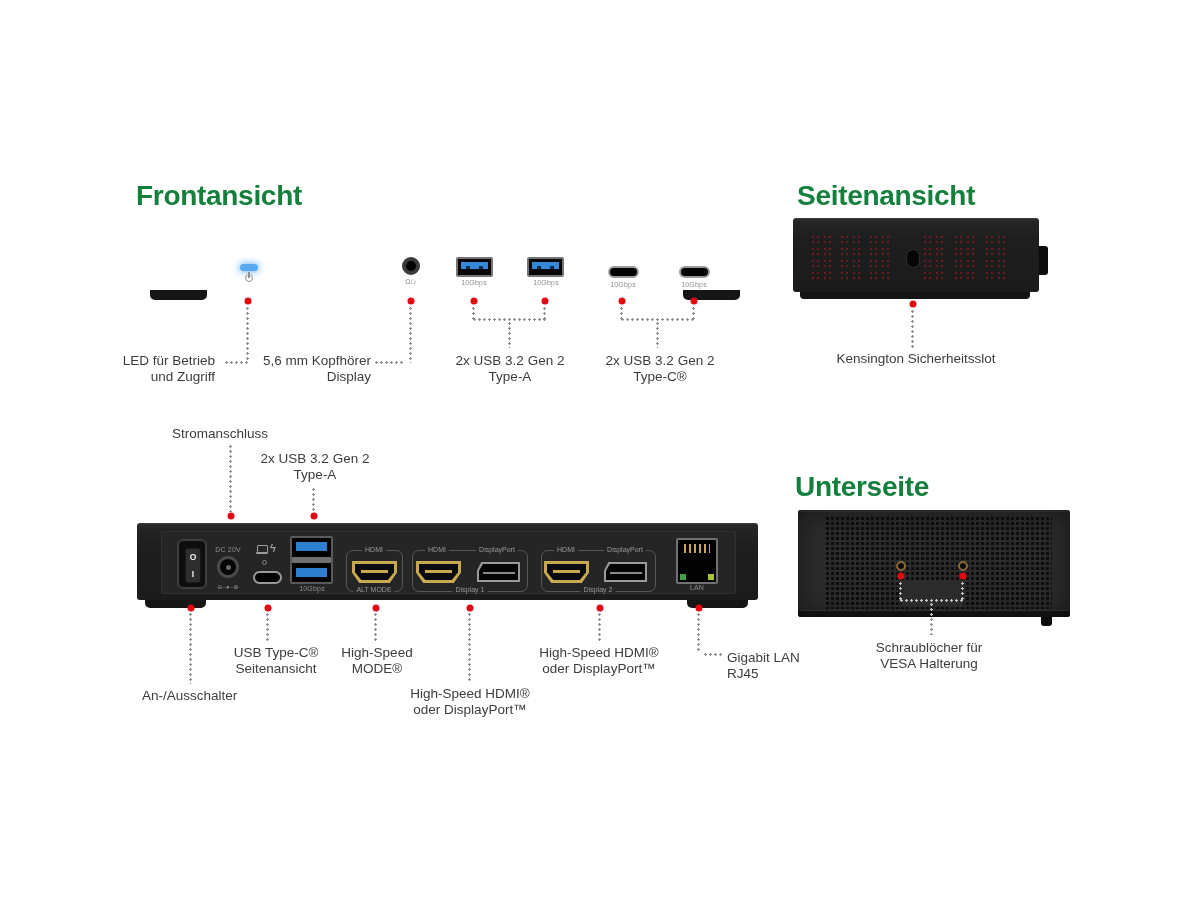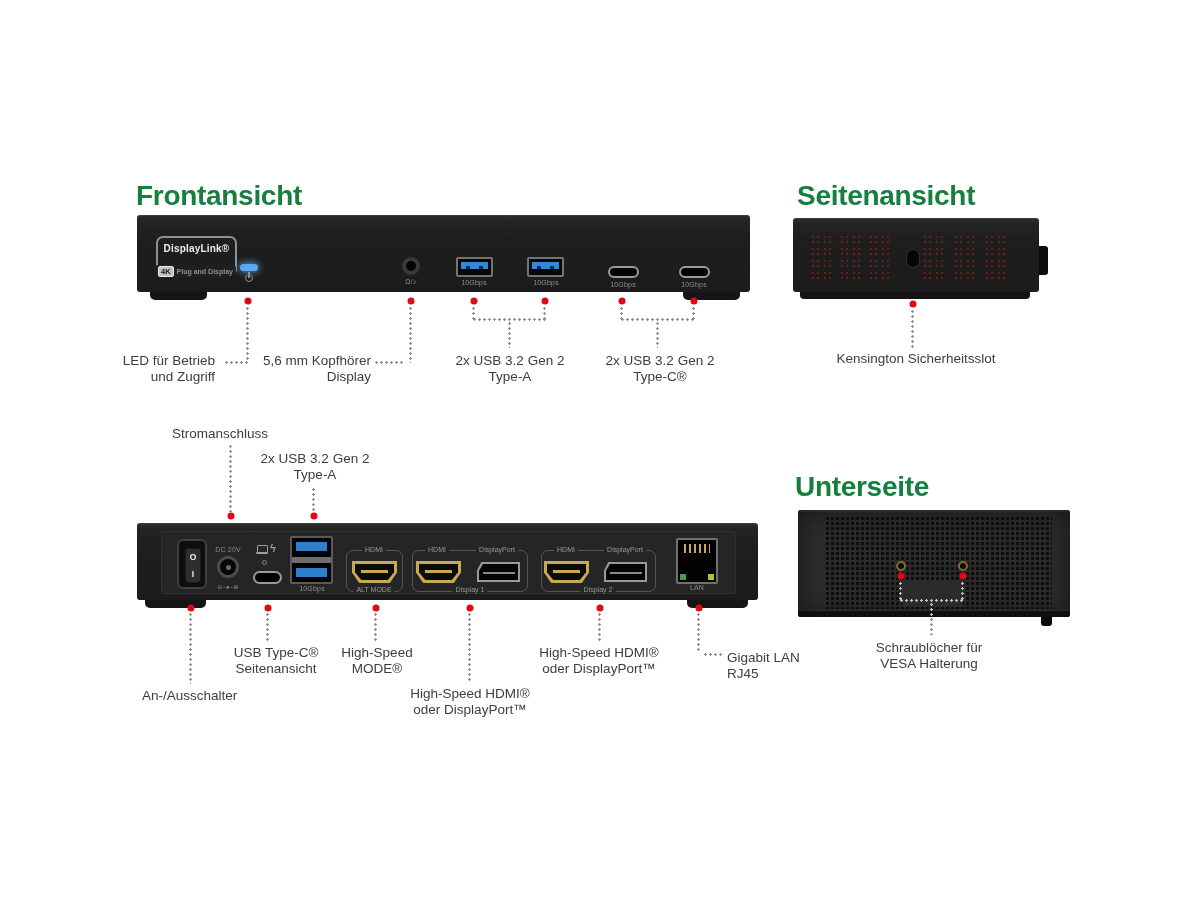--- a/index.html
+++ b/index.html
@@ -81,29 +81,20 @@
 </head>
 <body>
 
 <div id="canvas">
 
   <div class="vt" style="left:136px;top:181px">Frontansicht</div>
 
   <div class="foot" style="left:150px;top:290px;width:57px;height:10px"></div>
   <div class="foot" style="left:683px;top:290px;width:57px;height:10px"></div>
 
-  <div class="dev" style="left:137px;top:215px;width:613px;height:77px">
-    <div class="dlbox" style="left:19px;top:21px">
-      <span class="dlbrand">DisplayLink®</span>
-      <span class="dlrow">
-        <span class="dlchip">4K</span>
-        <span class="dltxt">Plug and Display</span>
-      </span>
-    </div>
-  </div>
 
   <div class="ledp"></div>
   <span class="pwr"></span>
   <div class="jack"></div>
   <span class="pl" style="left:411px;top:278px">Ω/♪</span>
 
   <div class="ua" style="left:456px;top:257px">
       <span class="tg"></span>
     </div>
   <div class="ua" style="left:527px;top:257px">

